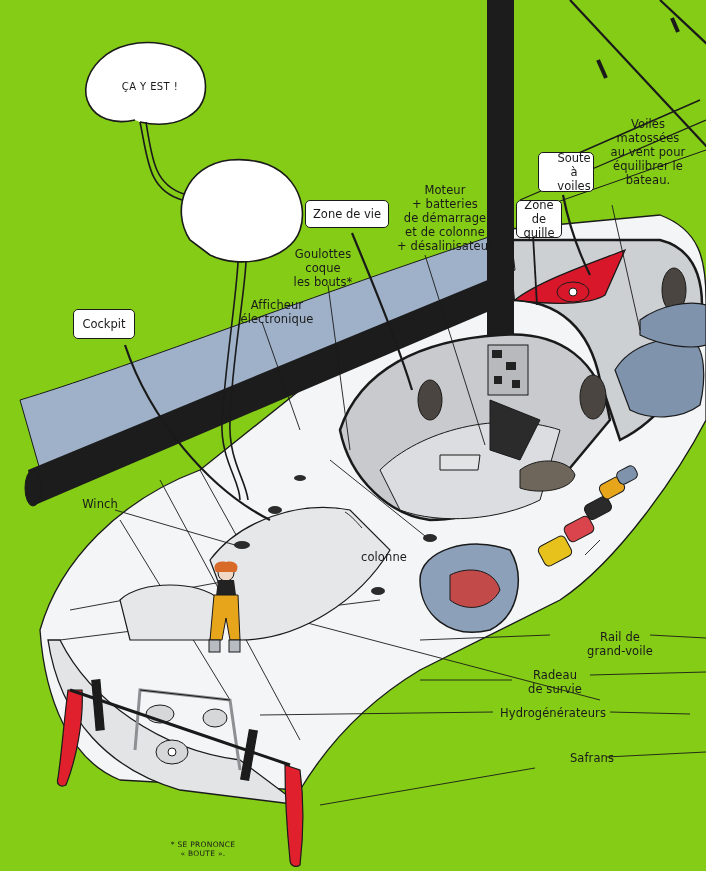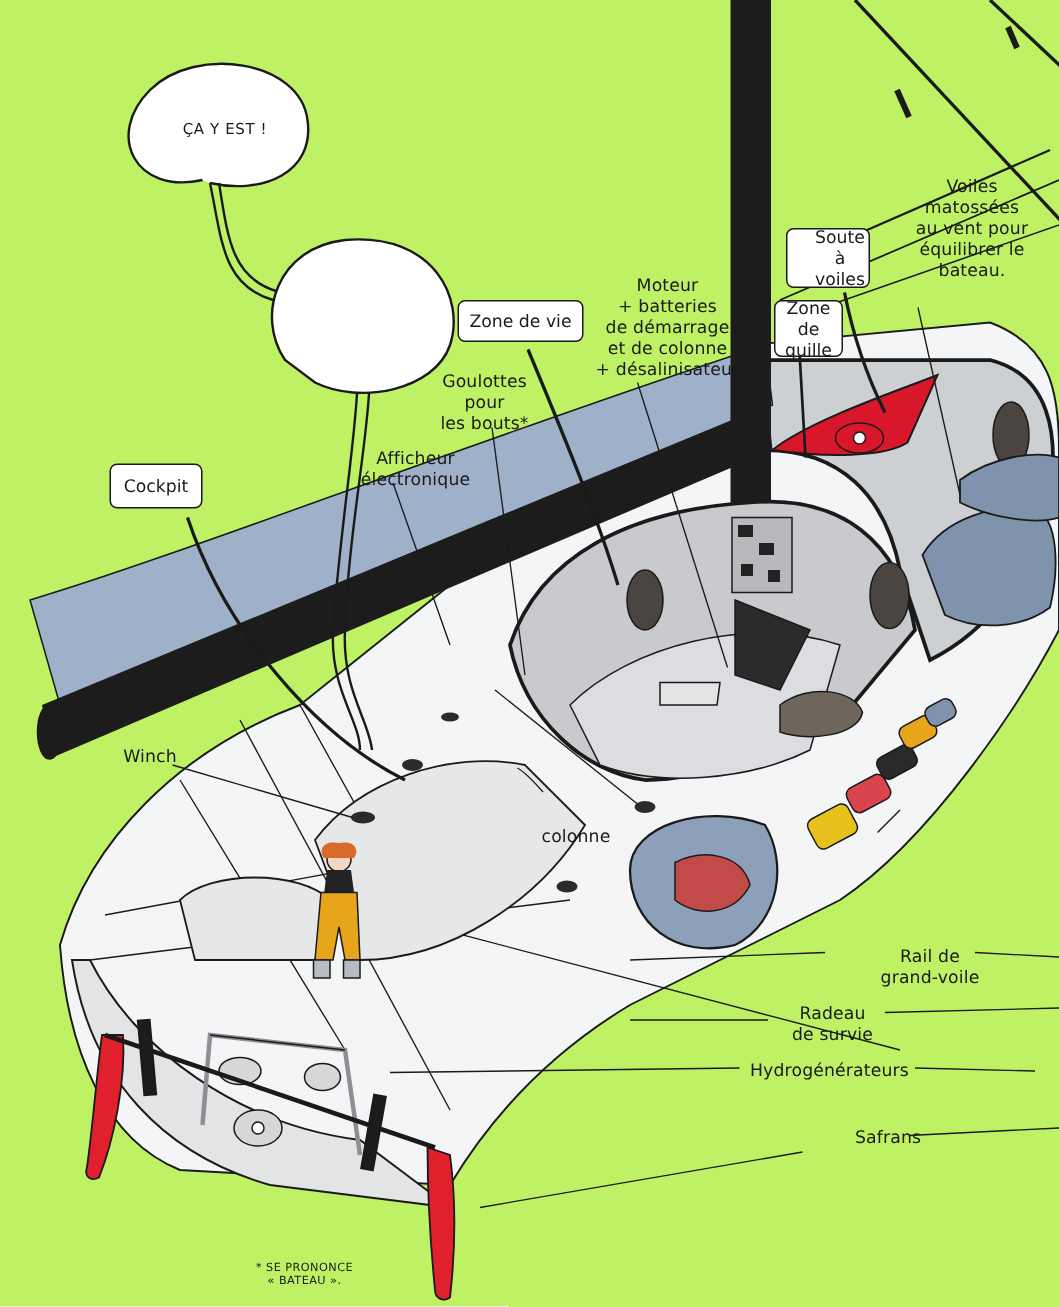--- a/index.html
+++ b/index.html
@@ -1,21 +1,21 @@
 <!DOCTYPE html>
 <html><head>
   <meta charset="utf-8">
   <style>
     html, body { margin: 0; padding: 0; background: #ffffff; }
     #stage {
       position: relative;
       width: 706px;
       height: 871px;
       overflow: hidden;
-      background: #bef264;
+      background: #84cc16;
       font-family: "DejaVu Sans", sans-serif;
       color: #1a1a1a;
     }
     #art { position: absolute; left: 0; top: 0; width: 706px; height: 871px; }
     .lbl {
       position: absolute;
       font-size: 11.5px;
       line-height: 14px;
       text-align: center;
       white-space: pre-line;
@@ -205,44 +205,44 @@
       <path d="M493 712 L 260 715" stroke-width="0.9"></path>
       <path d="M606 757 L 706 752" stroke-width="0.9"></path>
       <path d="M535 768 L 320 805" stroke-width="0.9"></path>
     </g>
   </svg>
 
   <div class="bubble-text" style="left:95px; top:80px; width:110px;">ÇA Y EST !</div>
 
   <div class="box" style="left:305px; top:200px; width:84px; height:28px;">Zone de vie</div>
   <div class="box" style="left:73px; top:309px; width:62px; height:30px;">Cockpit</div>
-  <div class="box" style="left:524px; top:152px; width:56px; height:40px;padding-left:20px;">Soute à
+  <div class="box" style="left:538px; top:152px; width:56px; height:40px;padding-left:20px;">Soute à
 voiles</div>
   <div class="box" style="left:516px; top:200px; width:46px; height:38px;">Zone de
 quille</div>
 
   <div class="lbl" style="left:395px; top:183px; width:100px;">Moteur
 + batteries
 de démarrage
 et de colonne
 + désalinisateur</div>
   <div class="lbl" style="left:283px; top:247px; width:80px;">Goulottes
-pour
+coque
 les bouts*</div>
   <div class="lbl" style="left:237px; top:298px; width:80px;">Afficheur
 électronique</div>
   <div class="lbl" style="left:600px; top:117px; width:96px;">Voiles
 matossées
 au vent pour
 équilibrer le
 bateau.</div>
   <div class="lbl" style="left:75px; top:497px; width:50px;">Winch</div>
   <div class="lbl" style="left:356px; top:530px; width:56px;margin-top:20px;">colonne</div>
   <div class="lbl" style="left:580px; top:630px; width:80px;">Rail de
 grand-voile</div>
   <div class="lbl" style="left:520px; top:668px; width:70px;">Radeau
 de survie</div>
   <div class="lbl" style="left:498px; top:706px; width:110px;">Hydrogénérateurs</div>
   <div class="lbl" style="left:562px; top:751px; width:60px;">Safrans</div>
 
   <div class="foot" style="left:158px; top:840px; width:90px;">* SE PRONONCE
-« BATEAU ».</div>
+« BOUTE ».</div>
 </div>
 
 </body></html>

